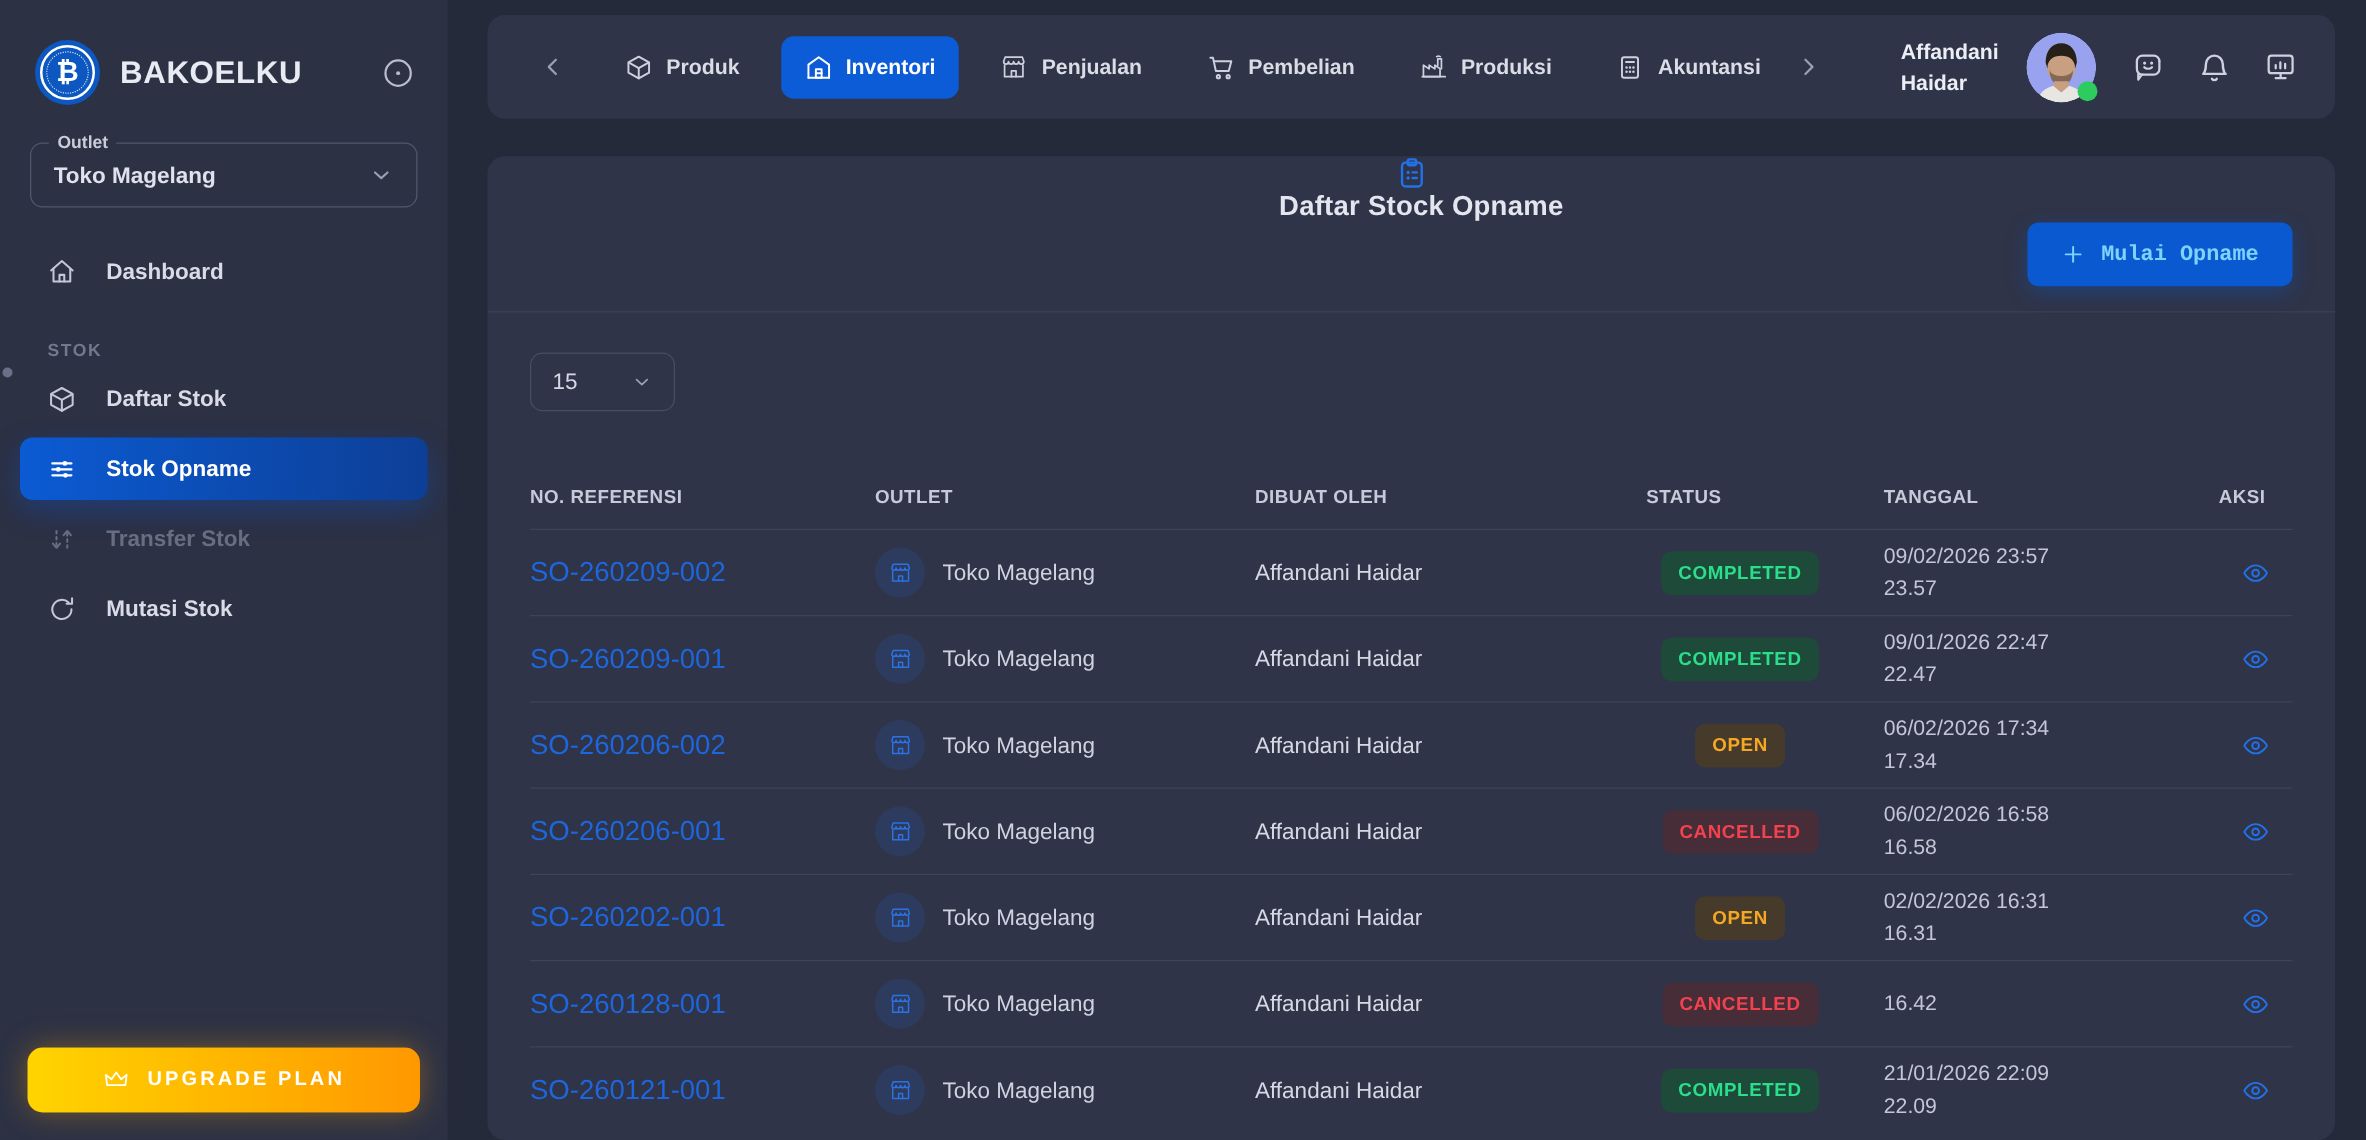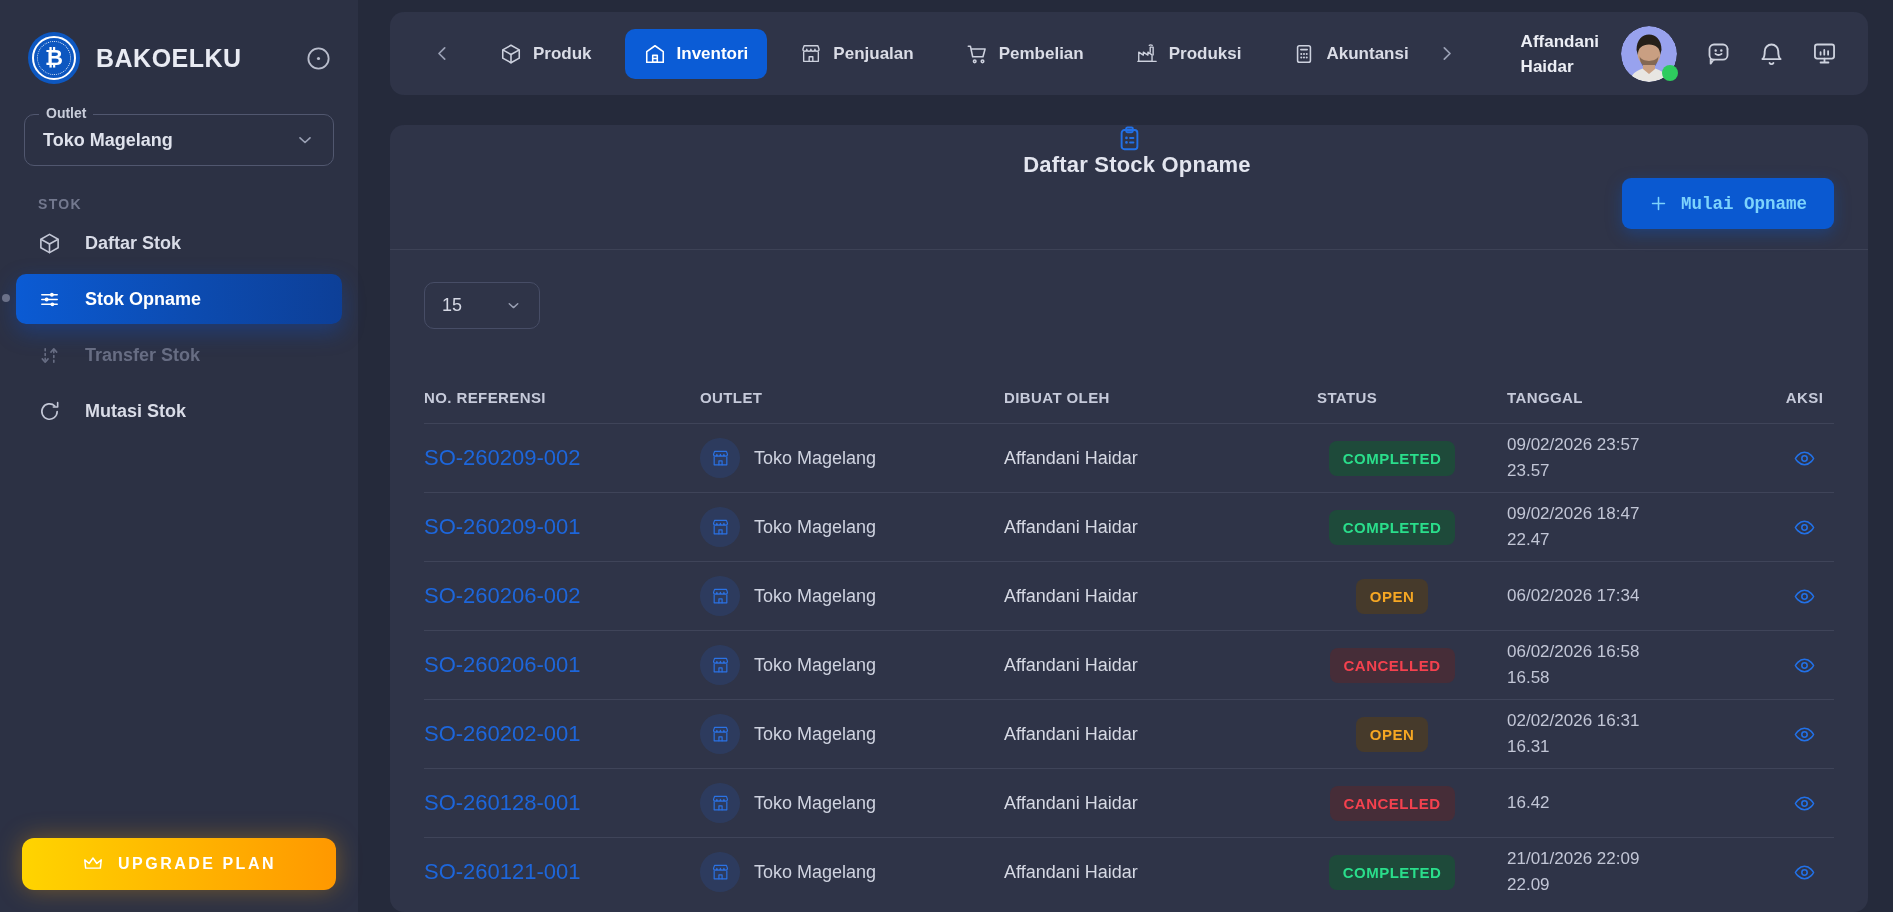--- a/index.html
+++ b/index.html
@@ -212,20 +212,32 @@
     <div class="outlet-select">
       <span class="outlet-label">Outlet</span>
       <span class="outlet-value">Toko Magelang</span>
       <span class="icon chev">
           <svg viewBox="0 0 24 24" fill="none" stroke="currentColor" stroke-width="2" stroke-linecap="round" stroke-linejoin="round">
             <path d="M6 9.5 12 15l6-5.5"></path>
           </svg>
         </span>
     </div>
 
+    <nav class="side-menu" id="side-menu-top">
+        <div class="menu-item">
+          <span class="mi-icon">
+            <svg viewBox="0 0 24 24" fill="none" stroke="currentColor" stroke-width="1.7" stroke-linecap="round" stroke-linejoin="round">
+              <path d="M3 10.8 12 3l9 7.8"></path>
+              <path d="M5 9.2V20h14V9.2"></path>
+              <path d="M10 20v-5.5h4V20"></path>
+            </svg>
+          </span>
+          <span>Dashboard</span>
+        </div>
+      </nav>
     <div class="section-label">STOK</div>
     <nav class="side-menu" id="side-menu-stok" style="margin-top:0">
         <div class="menu-item">
           <span class="mi-icon">
             <svg viewBox="0 0 24 24" fill="none" stroke="currentColor" stroke-width="1.7" stroke-linecap="round" stroke-linejoin="round">
               <path d="M21 16.5v-9L12 2.5 3 7.5v9l9 5 9-5z"></path>
               <path d="M3.5 7.8 12 12.5l8.5-4.7"></path>
               <path d="M12 12.5V21.5"></path>
             </svg>
           </span>
@@ -433,21 +445,21 @@
         </div>
       </div>
 
       <div class="table" id="table">
           <div class="t-row t-head">
             <div>NO. REFERENSI</div>
             <div>OUTLET</div>
             <div>DIBUAT OLEH</div>
             <div>STATUS</div>
             <div>TANGGAL</div>
-            <div style="text-align: center;">AKSI</div>
+            <div style="text-align: left;">AKSI</div>
           </div>
           <div class="t-row t-body-row">
             <div class="cell-ref">SO-260209-002</div>
             <div class="cell-outlet">
               <span class="outlet-ico">
                 <span class="icon">
                   <svg viewBox="0 0 24 24" fill="none" stroke="currentColor" stroke-width="1.5" stroke-linecap="round" stroke-linejoin="round">
                     <path d="M4 10v10h16V10"></path>
                     <path d="M3.2 6.8 4.5 3h15l1.3 3.8c0 1.2-1 2.2-2.2 2.2s-2.3-1-2.3-2.2c0 1.2-1 2.2-2.2 2.2s-2.2-1-2.2-2.2c0 1.2-1 2.2-2.2 2.2S7.4 8 7.4 6.8C7.4 8 6.4 9 5.2 9S3.2 8 3.2 6.8z"></path>
                     <path d="M10 20v-5h4v5"></path>
@@ -489,21 +501,21 @@
               </span>
               <span>Toko Magelang</span>
             </div>
             <div class="cell-by">Affandani Haidar</div>
             <div class="cell-status">
               <span class="badge-zone">
                 <span class="badge completed">COMPLETED</span>
               </span>
             </div>
             <div class="cell-date">
-              <div>09/02/2026 18:47</div>
+              <div>09/01/2026 22:47</div>
               <div>22.47</div>
             </div>
             <div class="cell-aksi">
               <span class="eye-btn icon">
                 <svg viewBox="0 0 24 24" fill="none" stroke="currentColor" stroke-width="1.6" stroke-linecap="round" stroke-linejoin="round">
                   <path d="M2.5 12S6 5.5 12 5.5 21.5 12 21.5 12 18 18.5 12 18.5 2.5 12 2.5 12z"></path>
                   <circle cx="12" cy="12" r="2.8"></circle>
                 </svg>
               </span>
             </div>
@@ -523,20 +535,21 @@
               <span>Toko Magelang</span>
             </div>
             <div class="cell-by">Affandani Haidar</div>
             <div class="cell-status">
               <span class="badge-zone">
                 <span class="badge open">OPEN</span>
               </span>
             </div>
             <div class="cell-date">
               <div>06/02/2026 17:34</div>
+              <div>17.34</div>
             </div>
             <div class="cell-aksi">
               <span class="eye-btn icon">
                 <svg viewBox="0 0 24 24" fill="none" stroke="currentColor" stroke-width="1.6" stroke-linecap="round" stroke-linejoin="round">
                   <path d="M2.5 12S6 5.5 12 5.5 21.5 12 21.5 12 18 18.5 12 18.5 2.5 12 2.5 12z"></path>
                   <circle cx="12" cy="12" r="2.8"></circle>
                 </svg>
               </span>
             </div>
           </div>

